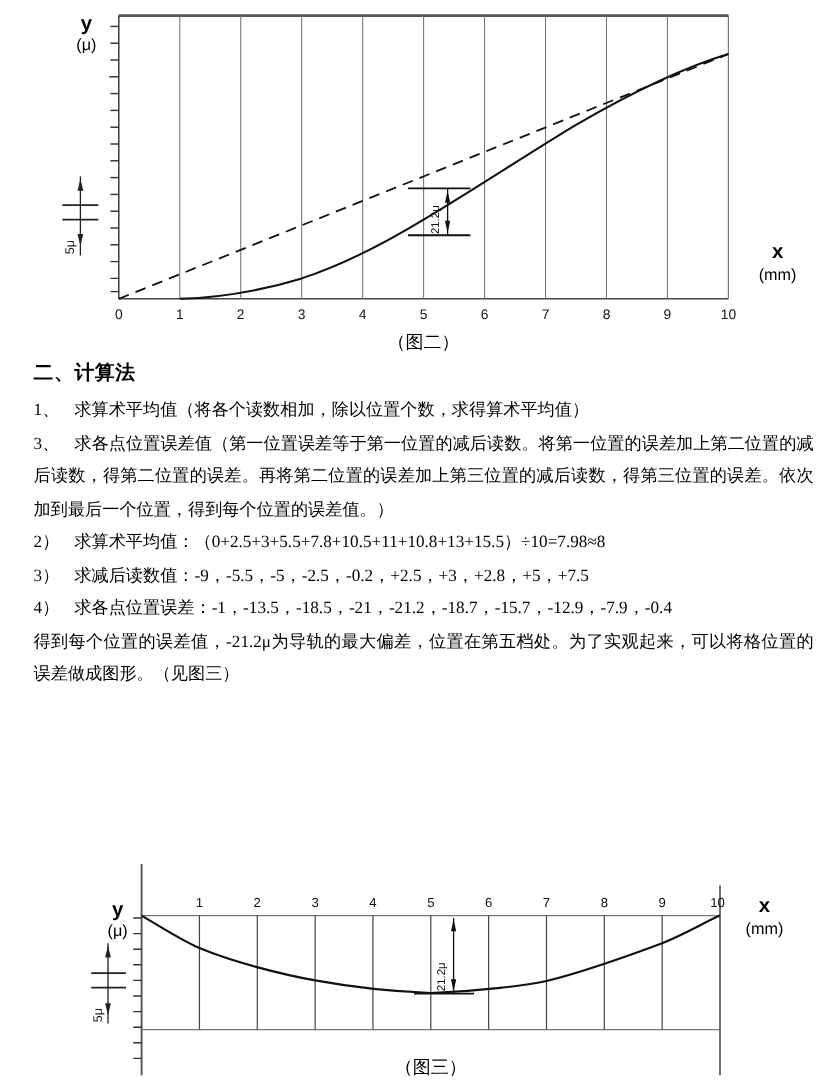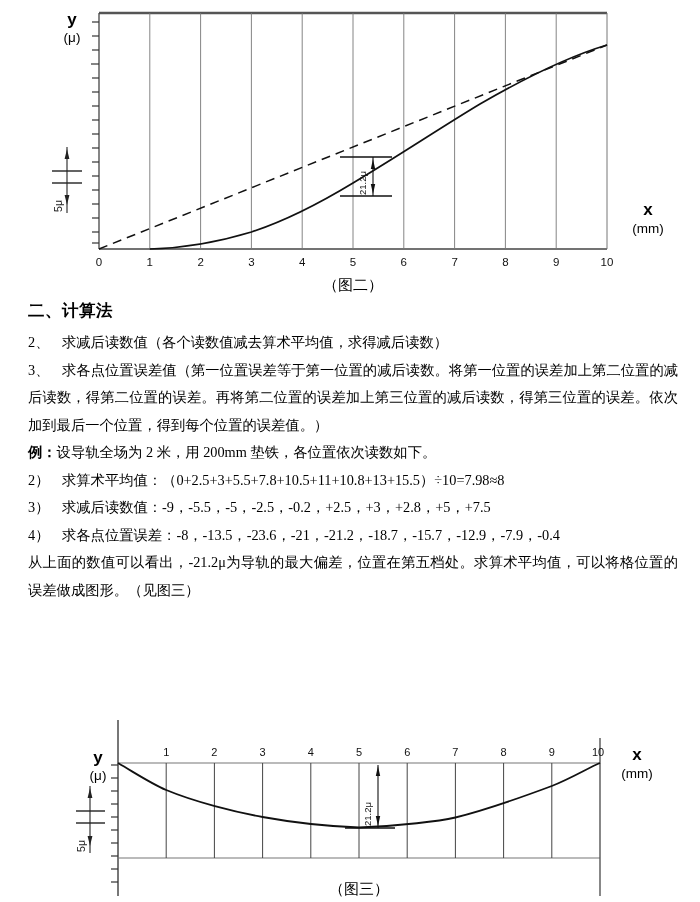--- a/index.html
+++ b/index.html
@@ -160,47 +160,44 @@
     </g>
 
     <text x="353" y="290" font-size="15" text-anchor="middle" font-family="Liberation Serif, DejaVu Serif, serif">（图二）</text>
   </svg>
 </div>
 
 <div id="body-text">
 
   <div class="heading">二、计算法</div>
 
-
-  <div class="para">
-    <span class="lead">2、</span><span>求减后读数值（各个读数值减去算术平均值，求得减后读数）</span>
-  </div>
+  <div class="para">
+    <span class="lead">1、</span><span>求算术平均值（将各个读数相加，除以位置个数，求得算术平均值）</span>
+  </div>
+
 
   <div class="para">
     <span class="lead">3、</span><span>求各点位置误差值（第一位置误差等于第一位置的减后读数。将第一位置的误差加上第二位置的减后读数，得第二位置的误差。再将第二位置的误差加上第三位置的减后读数，得第三位置的误差。依次加到最后一个位置，得到每个位置的误差值。）</span>
   </div>
 
-  <div class="para">
-    <span class="leadb">例：</span><span>设导轨全场为 2 米，用 200mm 垫铁，各位置依次读数如下。</span>
-  </div>
 
 
   <div class="para">
     <span class="lead">2）</span><span>求算术平均值：（0+2.5+3+5.5+7.8+10.5+11+10.8+13+15.5）÷10=7.98≈8</span>
   </div>
 
   <div class="para">
     <span class="lead">3）</span><span>求减后读数值：-9，-5.5，-5，-2.5，-0.2，+2.5，+3，+2.8，+5，+7.5</span>
   </div>
 
   <div class="para">
-    <span class="lead">4）</span><span>求各点位置误差：-8，-13.5，-23.6，-21，-21.2，-18.7，-15.7，-12.9，-7.9，-0.4</span>
-  </div>
-
-  <div class="para-cont">从上面的数值可以看出，-21.2μ为导轨的最大偏差，位置在第五档处。求算术平均值，可以将格位置的误差做成图形。（见图三）</div>
+    <span class="lead">4）</span><span>求各点位置误差：-1，-13.5，-18.5，-21，-21.2，-18.7，-15.7，-12.9，-7.9，-0.4</span>
+  </div>
+
+  <div class="para-cont">得到每个位置的误差值，-21.2μ为导轨的最大偏差，位置在第五档处。为了实观起来，可以将格位置的误差做成图形。（见图三）</div>
 </div>
 
 <div id="fig3-wrap">
   <svg id="fig3-svg" width="700" height="184" viewBox="0 0 700 184">
 
     <text class="axlabel" x="98" y="45" font-size="17" font-weight="bold" text-anchor="middle">y</text>
     <text class="axlabel" x="98" y="62" font-size="13.5" text-anchor="middle">(μ)</text>
 
     <text class="axlabel" x="637" y="42" font-size="17" font-weight="bold" text-anchor="middle">x</text>
     <text class="axlabel" x="637" y="60" font-size="13.5" text-anchor="middle">(mm)</text>

